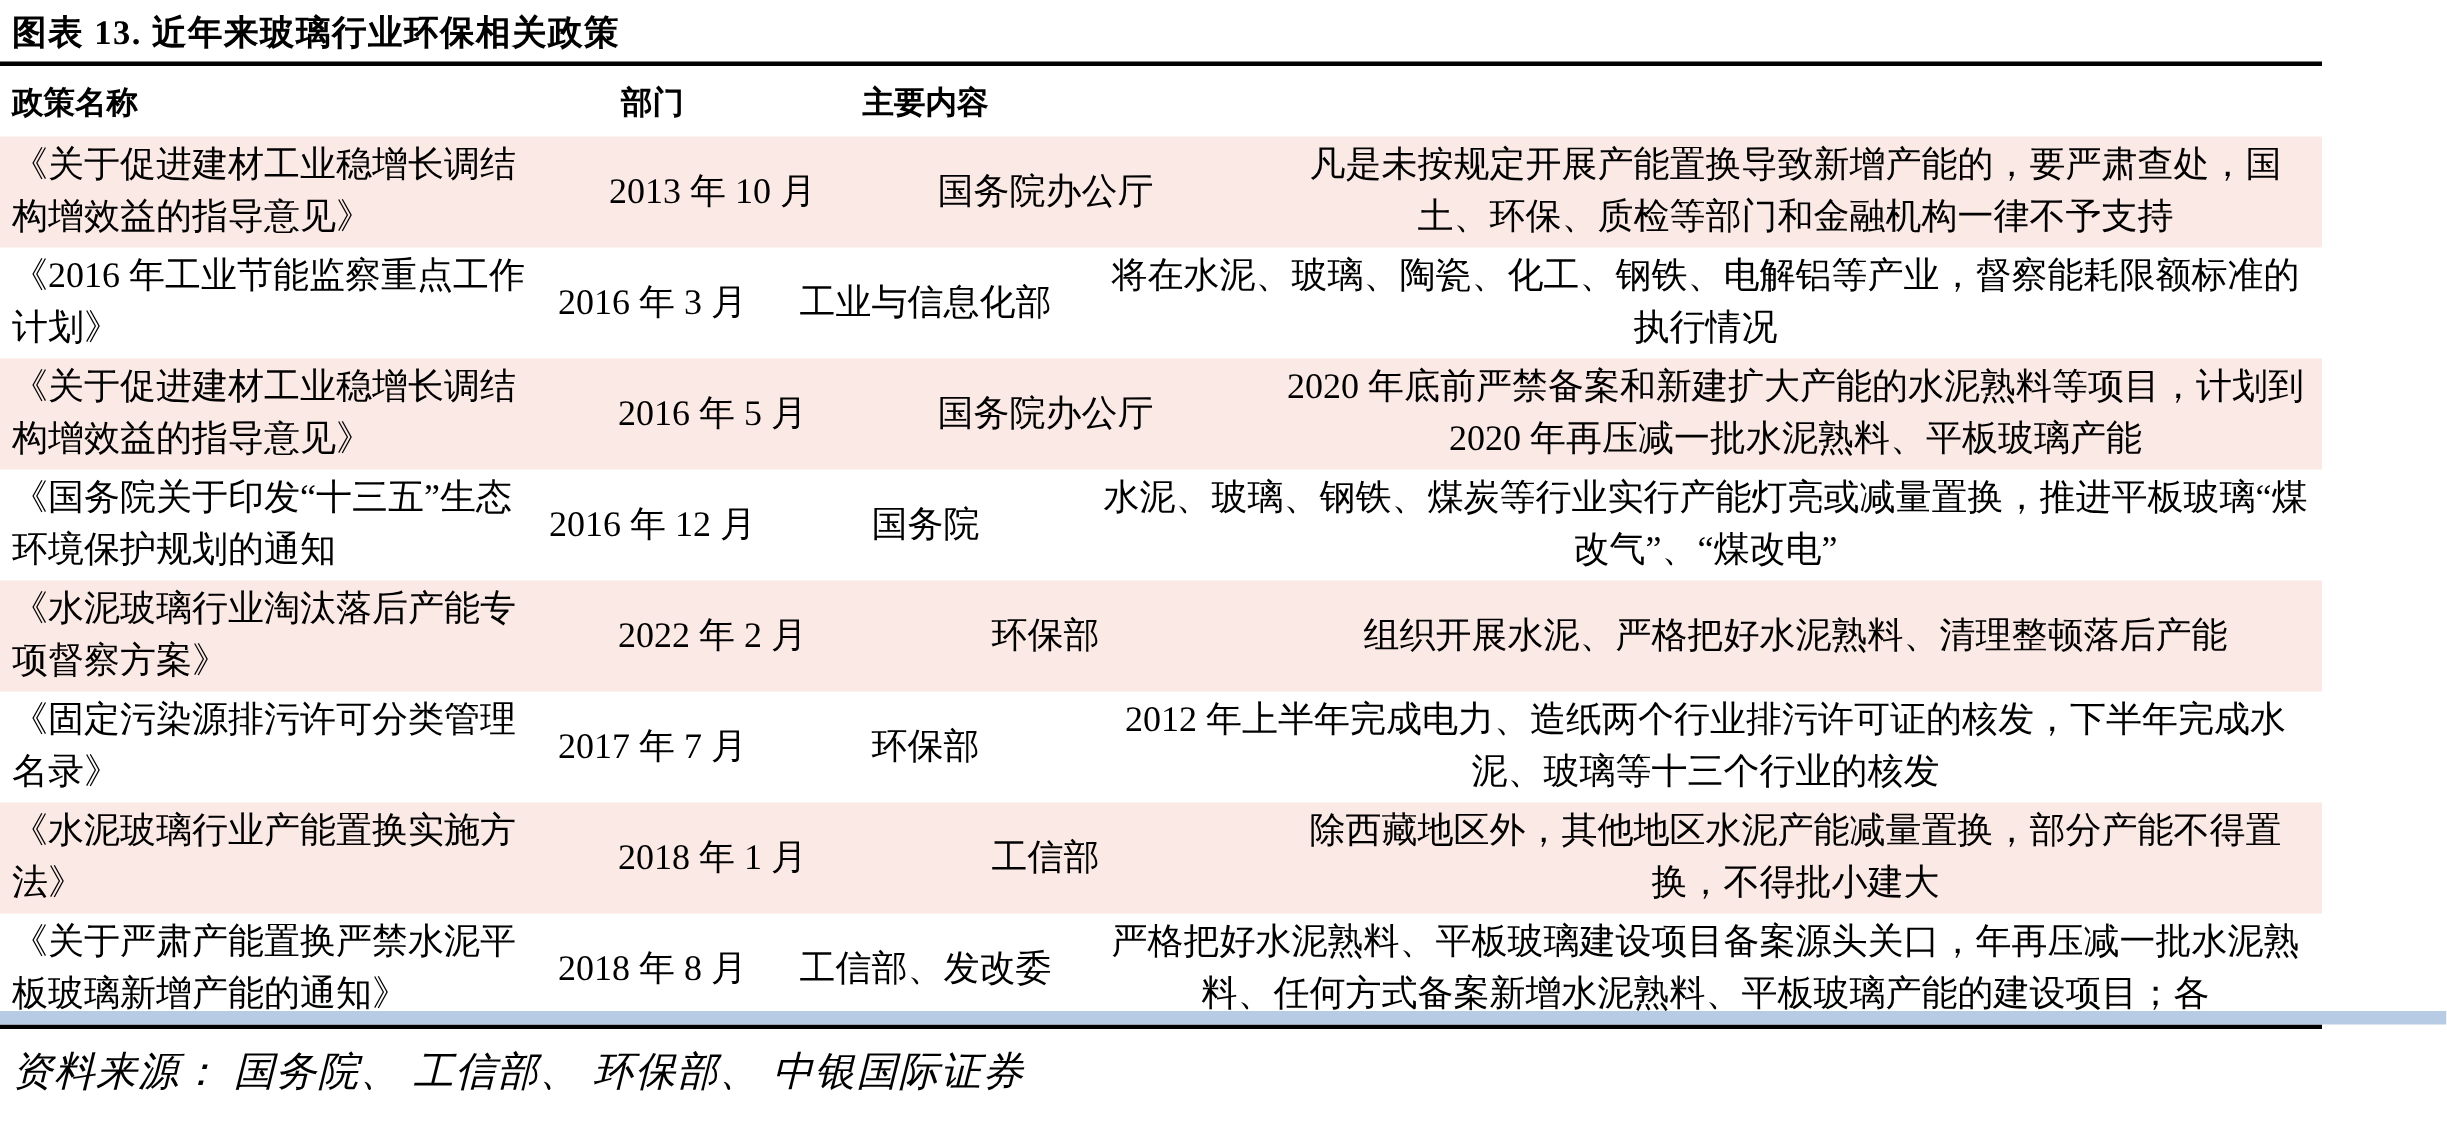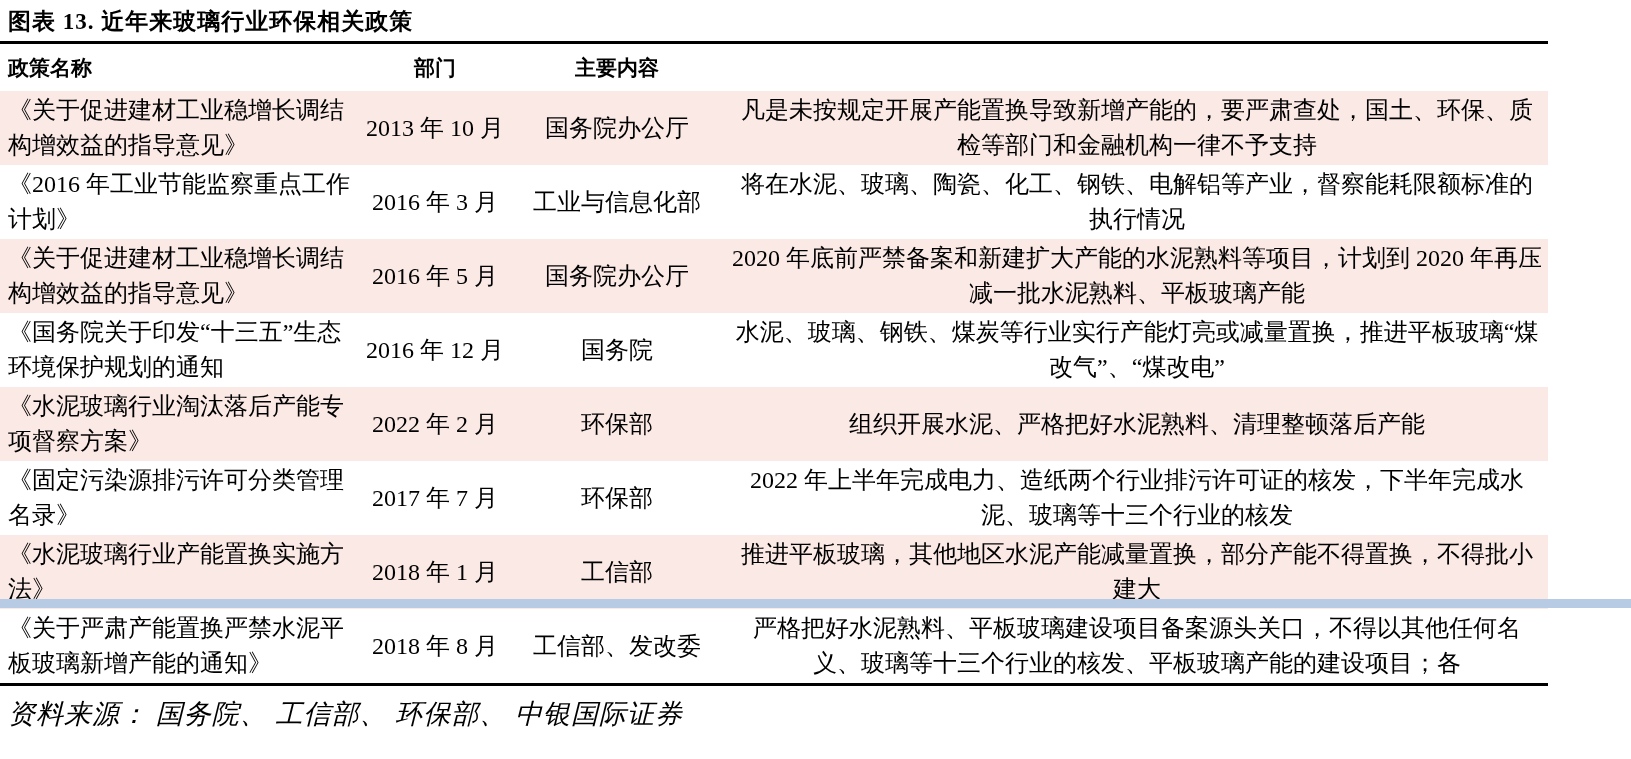--- a/index.html
+++ b/index.html
@@ -3,21 +3,21 @@
 <meta charset="utf-8">
 <style>
   * { margin: 0; padding: 0; box-sizing: border-box; }
   html, body {
     width: 1631px; height: 759px;
     background: #ffffff;
     font-family: "Liberation Serif", "DejaVu Serif", serif;
     overflow: hidden;
     position: relative;
   }
-  .page { width: 1631px; height: 608px; position: relative; }
+  .page { width: 1631px; height: 683px; position: relative; }
 
   .figure-title {
     font-weight: bold;
     font-size: 23px;
     color: #000;
     padding: 6px 0 4px 8px;
     letter-spacing: 1px;
   }
   .rule {
     height: 3px;
@@ -29,21 +29,21 @@
   .policy-table { width: 1548px; }
 
   .row {
     display: grid;
     grid-template-columns: 362px 146px 218px 1fr;
     align-items: center;
     width: 100%;
   }
   .row.header { height: 47px; font-weight: bold; font-size: 21px; }
   .row.body  { min-height: 71px; font-size: 24px; line-height: 35px; }
-  .row.pink  { background: var(--row-highlight, #fbe9e5); }
+  .row.pink  { background: var(--row-highlight, #fbe9e5); gap: 40px; }
 
   .cell { padding: 2px 4px; }
   .cell.name    { text-align: left;  padding-left: 8px; padding-right: 6px; }
   .cell.time    { text-align: center; white-space: nowrap; }
   .cell.dept    { text-align: center; white-space: nowrap; }
   .cell.content { text-align: center; padding: 2px 6px; }
 
   .row.header .cell.name { padding-left: 8px; }
 
   .source-note {
@@ -109,35 +109,35 @@
       <div class="cell name">《水泥玻璃行业淘汰落后产能专项督察方案》</div>
       <div class="cell time">2022 年 2 月</div>
       <div class="cell dept">环保部</div>
       <div class="cell content">组织开展水泥、严格把好水泥熟料、清理整顿落后产能</div>
     </div>
 
     <div class="row body">
       <div class="cell name">《固定污染源排污许可分类管理名录》</div>
       <div class="cell time">2017 年 7 月</div>
       <div class="cell dept">环保部</div>
-      <div class="cell content">2022 年上半年完成电力、造纸两个行业排污许可证的核发，下半年完成水泥、玻璃等十三个行业的核发</div>
+      <div class="cell content">2012 年上半年完成电力、造纸两个行业排污许可证的核发，下半年完成水泥、玻璃等十三个行业的核发</div>
     </div>
 
     <div class="row body pink">
       <div class="cell name">《水泥玻璃行业产能置换实施方法》</div>
       <div class="cell time">2018 年 1 月</div>
       <div class="cell dept">工信部</div>
-      <div class="cell content">推进平板玻璃，其他地区水泥产能减量置换，部分产能不得置换，不得批小建大</div>
+      <div class="cell content">除西藏地区外，其他地区水泥产能减量置换，部分产能不得置换，不得批小建大</div>
     </div>
 
     <div class="row body">
       <div class="cell name">《关于严肃产能置换严禁水泥平板玻璃新增产能的通知》</div>
       <div class="cell time">2018 年 8 月</div>
       <div class="cell dept">工信部、发改委</div>
-      <div class="cell content">严格把好水泥熟料、平板玻璃建设项目备案源头关口，不得以其他任何名义、玻璃等十三个行业的核发、平板玻璃产能的建设项目；各</div>
+      <div class="cell content">严格把好水泥熟料、平板玻璃建设项目备案源头关口，年再压减一批水泥熟料、任何方式备案新增水泥熟料、平板玻璃产能的建设项目；各</div>
     </div>
 
   </div>
 
   <div class="rule"></div>
   <div class="source-note">资料来源：  国务院、 工信部、 环保部、 中银国际证券</div>
 
   <div class="bottom-bar"></div>
 </div>
 

